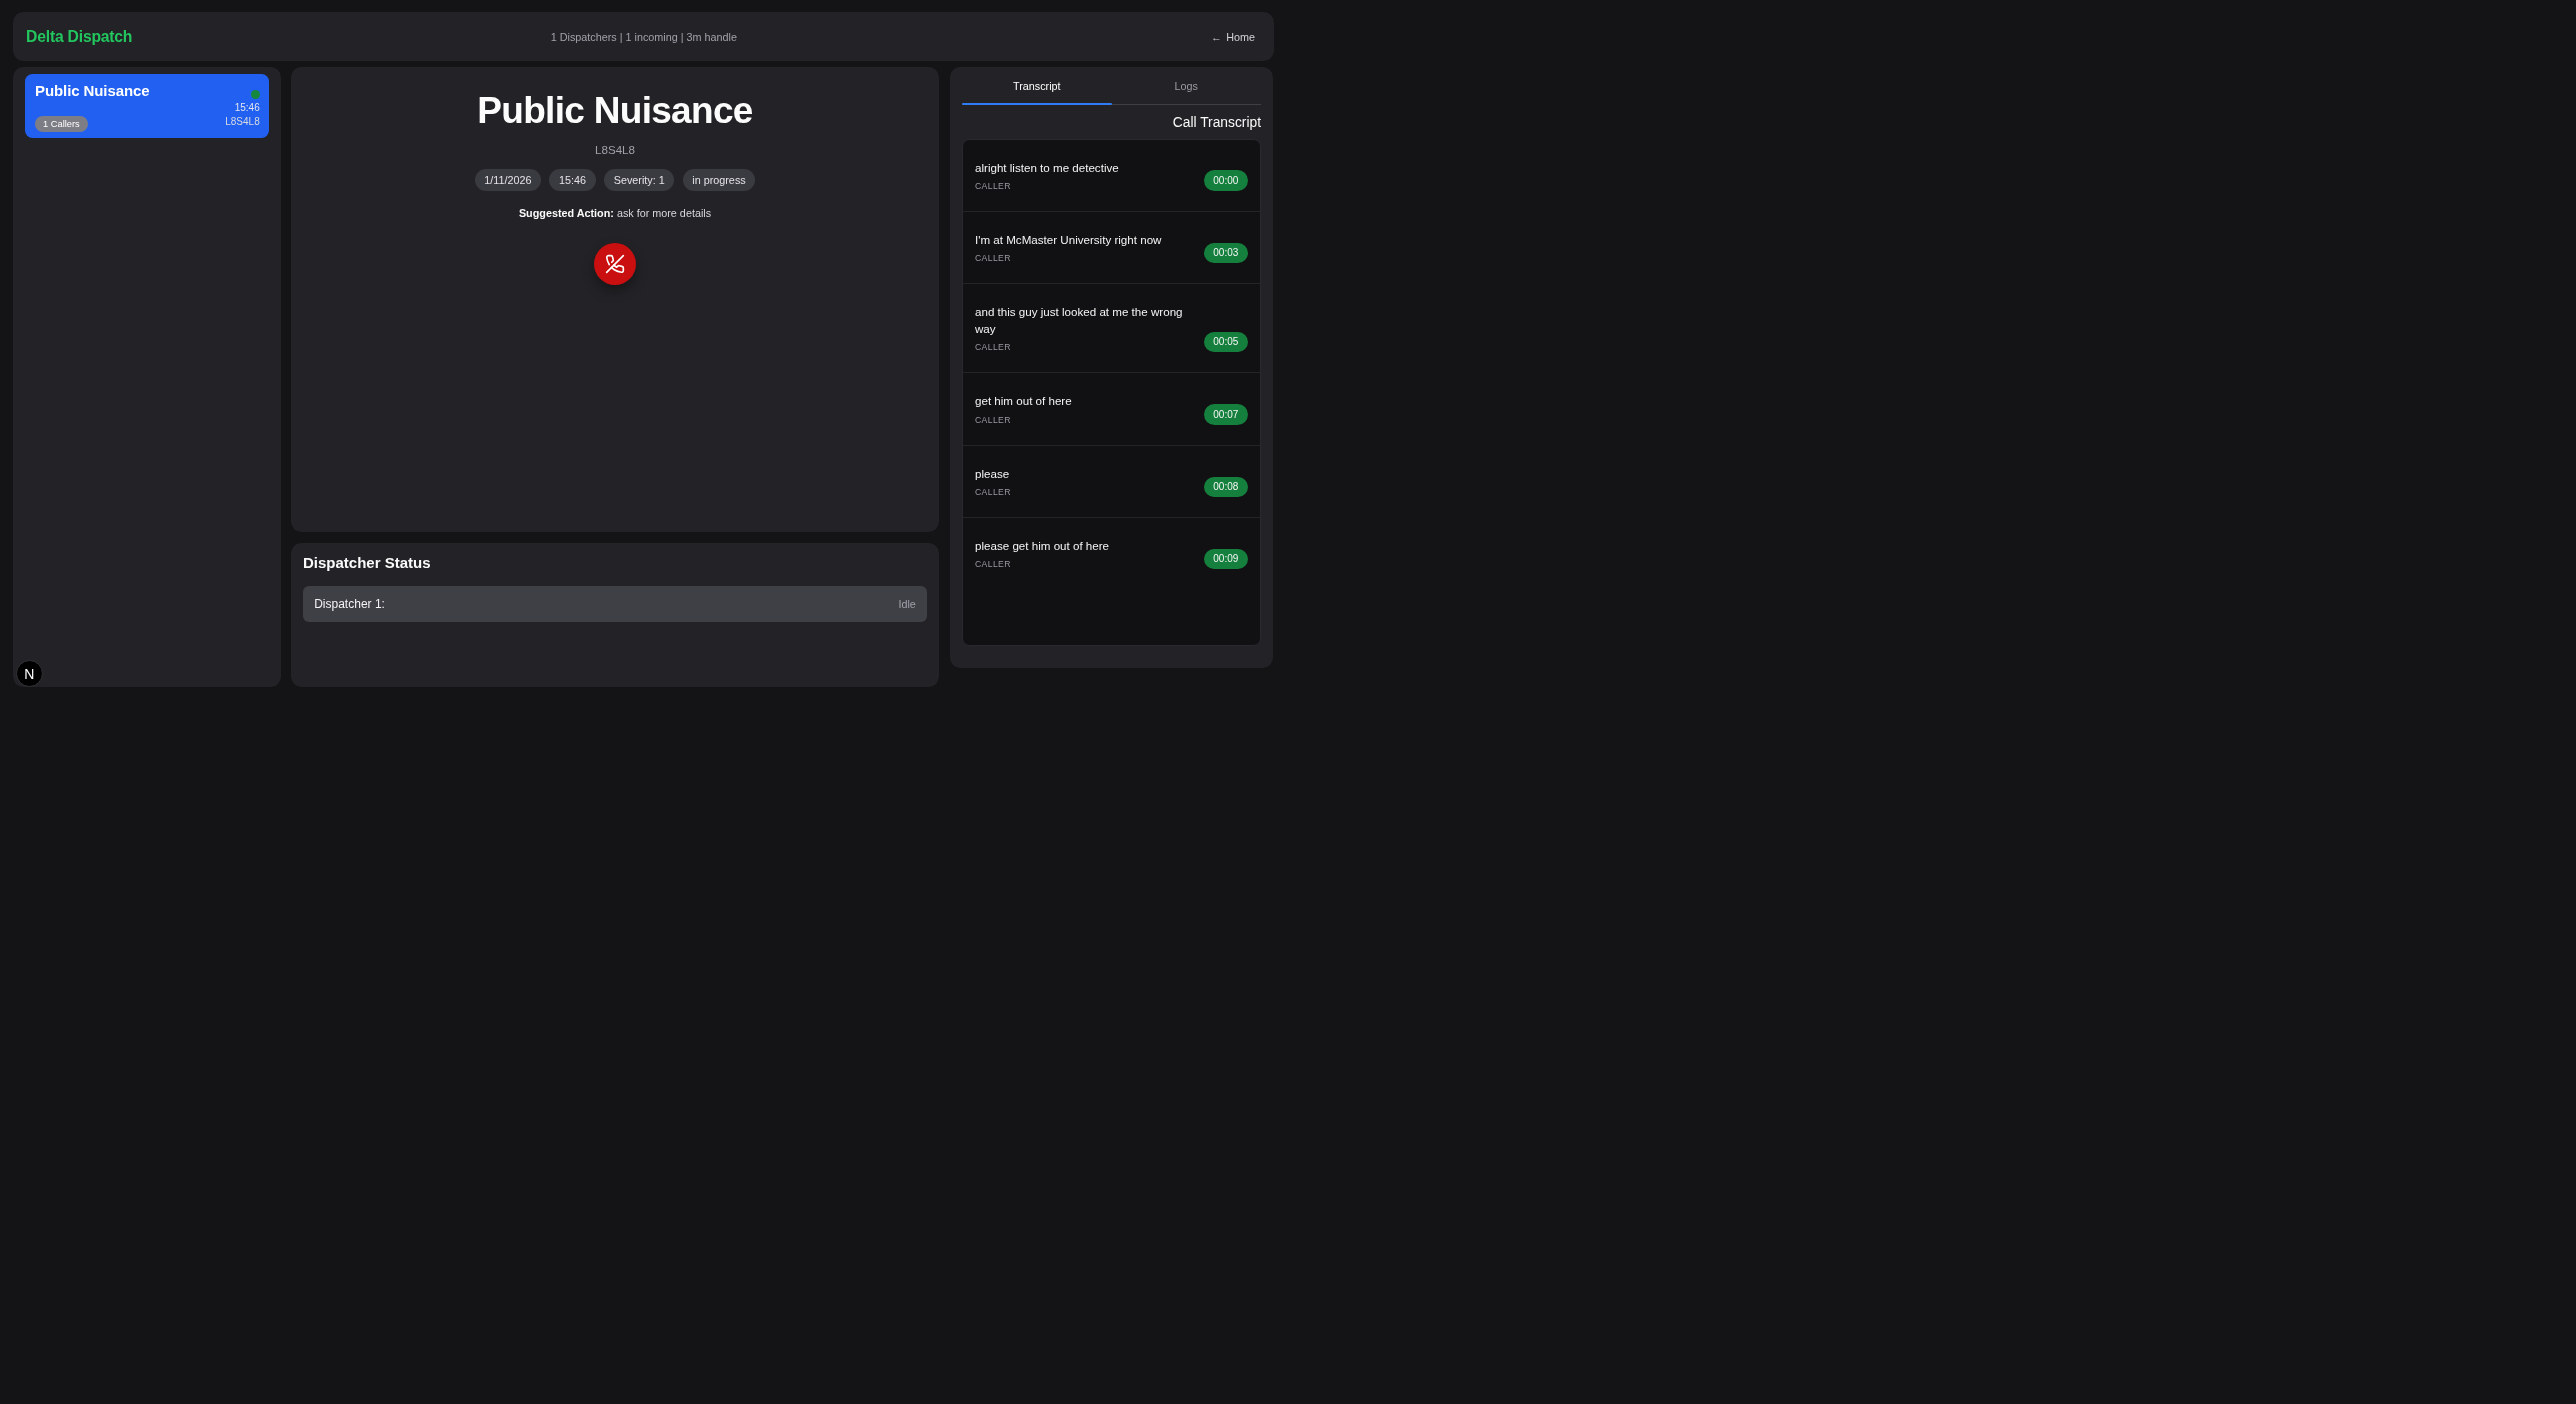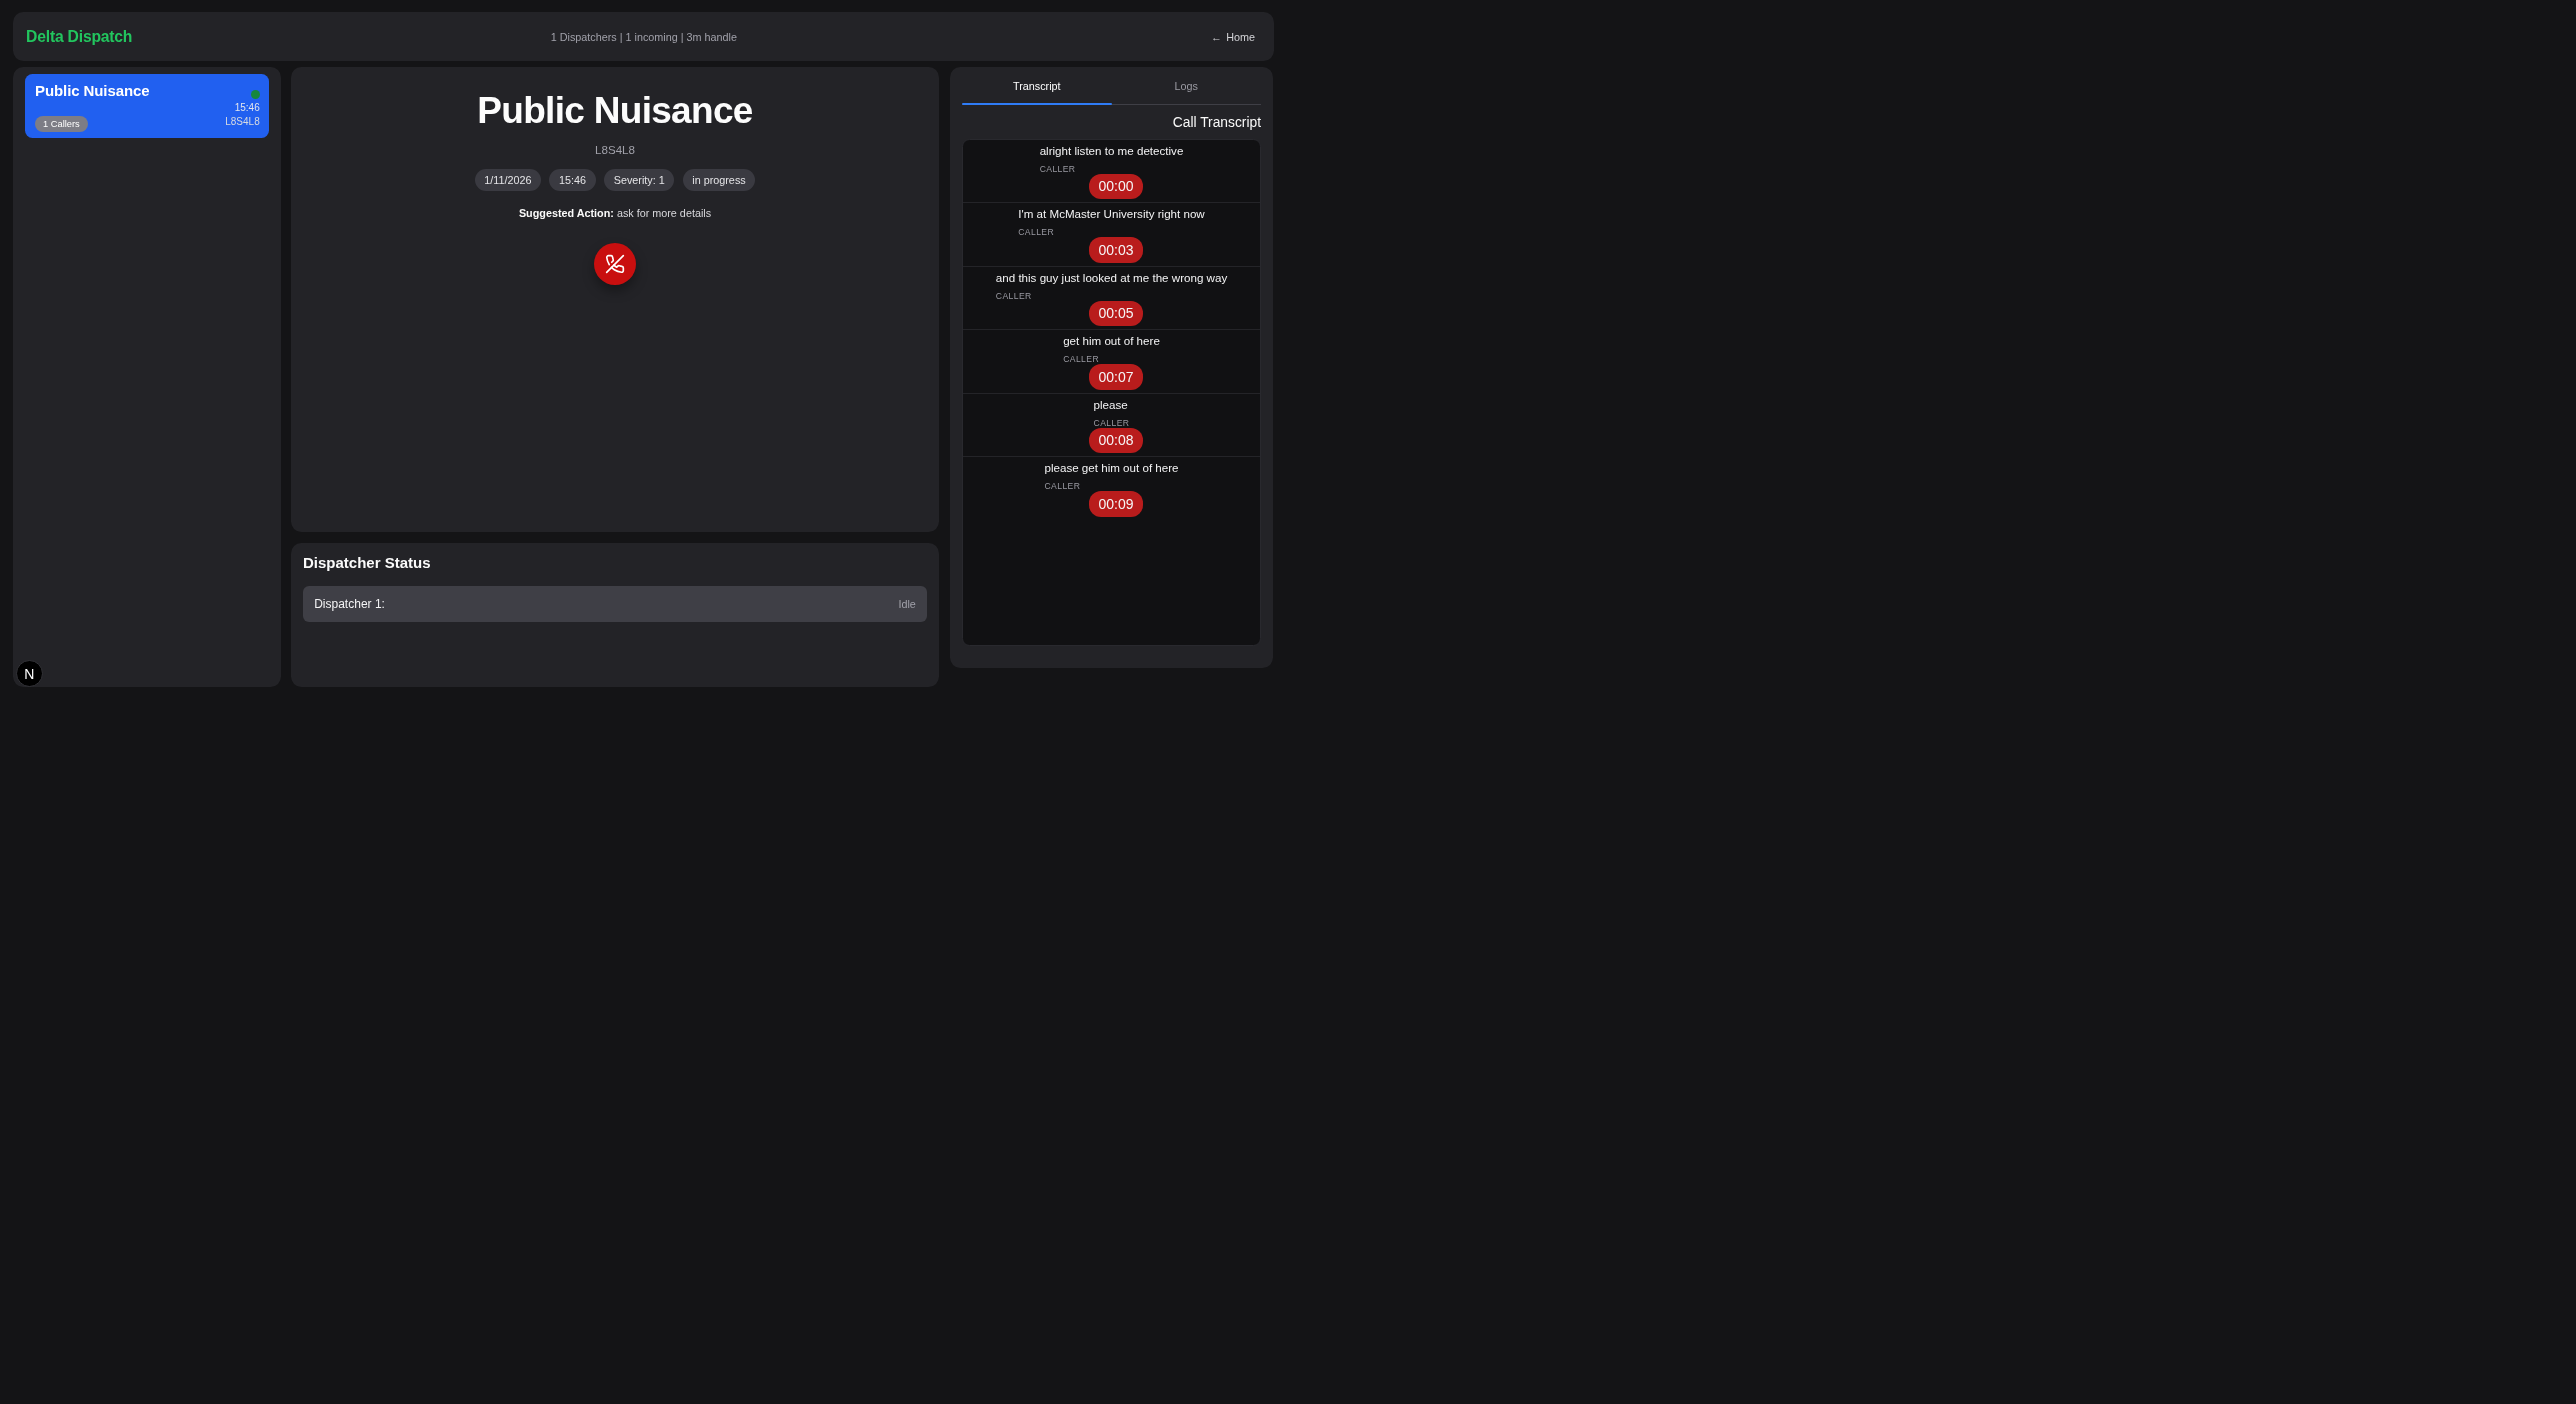--- a/index.html
+++ b/index.html
@@ -109,28 +109,28 @@
   .tab.active { color: #ffffff; }
   .tab.active::after {
     content: ""; position: absolute; left: 0; right: 0; bottom: -0.7px;
     height: 2.2px; background: #2f7cf6; border-radius: 1.5px;
   }
   .transcript-heading { margin: 10.4px 12px 0 13.4px; font-size: 13.8px; font-weight: 400; color: #fafafa; text-align: right; }
   .transcript-list {
     margin: 8.2px 12px 0; height: 507px; overflow: hidden;
     background: #111113; border: 0.7px solid #29292e; border-radius: 7.5px;
   }
-  .t-entry { padding: 3px 12px; display: flex; align-items: center; border-bottom: 0.7px solid #242428; flex-direction: column; }
+  .t-entry { padding: 20px 12px; display: flex; align-items: flex-end; border-bottom: 0.7px solid #242428; }
   .t-entry:last-child { border-bottom: none; }
   .t-body { flex: 1; min-width: 0; }
   .t-text { font-size: 11.6px; color: #f4f4f5; line-height: 16.4px; }
   .t-speaker { margin-top: 6px; font-size: 8.6px; letter-spacing: 0.4px; color: #9a9aa2; line-height: 9px; }
   .t-time {
-    flex-shrink: 0; margin-left: 9px; background: #b91c1c; color: #f6f6f7;
-    font-size: 14px; padding: 4.5px 9.7px; border-radius: 12px; line-height: 1.15;
+    flex-shrink: 0; margin-left: 9px; background: #15803d; color: #f6f6f7;
+    font-size: 10px; padding: 4.5px 9.7px; border-radius: 12px; line-height: 1.15;
   }
 
   
   .nextjs-badge {
     position: absolute; left: 15.7px; top: 660px; width: 27px; height: 27px;
     background: #000000; border: 0.7px solid #333338; border-radius: 50%;
     display: flex; align-items: center; justify-content: center;
     font-size: 14px; font-weight: 400; color: #ffffff; cursor: pointer; z-index: 5;
   }
 </style>

